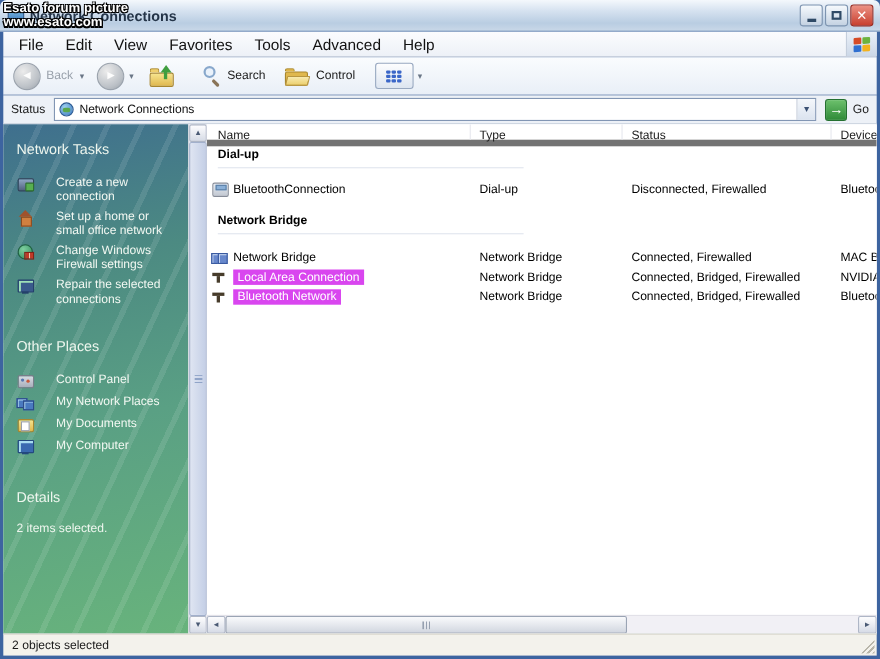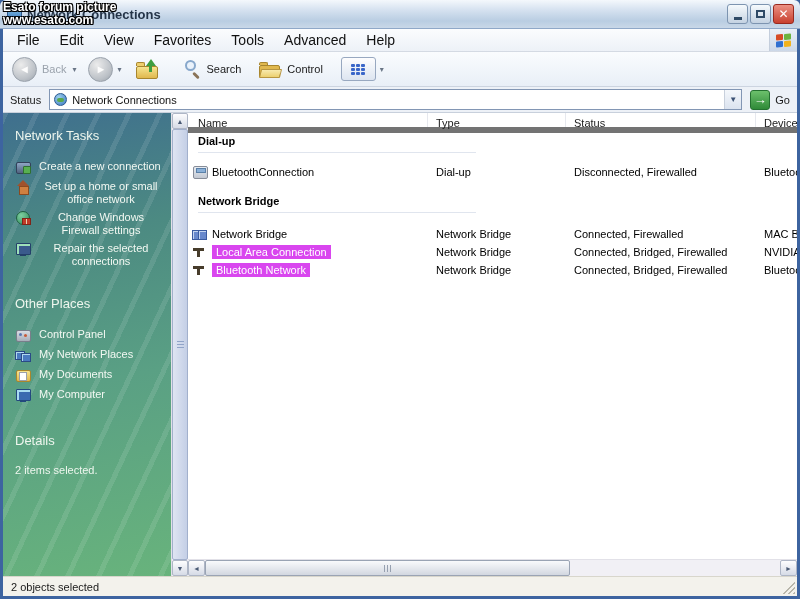--- a/index.html
+++ b/index.html
@@ -106,22 +106,22 @@
   .go-label { color:#1a1a1a; }
 
   
   .content { position:absolute; top:113px; bottom:23px; left:3px; right:3px; display:flex; background:#fff; }
 
   .sidebar { width:168px; flex:none; position:relative; overflow:hidden; padding:15px 8px 0 12px;
     background:linear-gradient(168deg, #3f6f8e 0%, #4c8a82 28%, #5aa084 58%, #68b37c 100%); }
   .sidebar::after { content:""; position:absolute; inset:0; pointer-events:none;
     background:repeating-linear-gradient(115deg, rgba(255,255,255,0.10) 0 5px, rgba(255,255,255,0) 5px 28px); }
   .side-title { font-size:13px; color:#eef6ee; margin-bottom:16px; position:relative; z-index:1; }
-  .side-item { display:flex; gap:8px; margin-bottom:4px; font-size:11px; color:#f2f8f2;
-    line-height:13px; position:relative; z-index:1; align-items:flex-start;text-align:center; }
+  .side-item { display:flex; gap:20px; margin-bottom:4px; font-size:11px; color:#f2f8f2;
+    line-height:13px; position:relative; z-index:1; align-items:flex-start; }
   .side-item .label { padding-top:1px; }
   .sec2 { margin-top:28px; } .sec3 { margin-top:30px; }
   .details-text { margin-top:16px; font-size:11px; color:#eef6ee; position:relative; z-index:1; }
   .side-icon { width:16px; height:16px; flex:none; position:relative; }
 
   
   .ic-newconn::before { content:""; position:absolute; left:1px; top:3px; width:13px; height:10px;
     background:linear-gradient(#8ea6c4,#51627e); border:1px solid #33415a; border-radius:2px; }
   .ic-newconn::after { content:""; position:absolute; right:0; bottom:1px; width:6px; height:6px;
     background:#58b050; border:1px solid #2e7030; border-radius:1px; }

